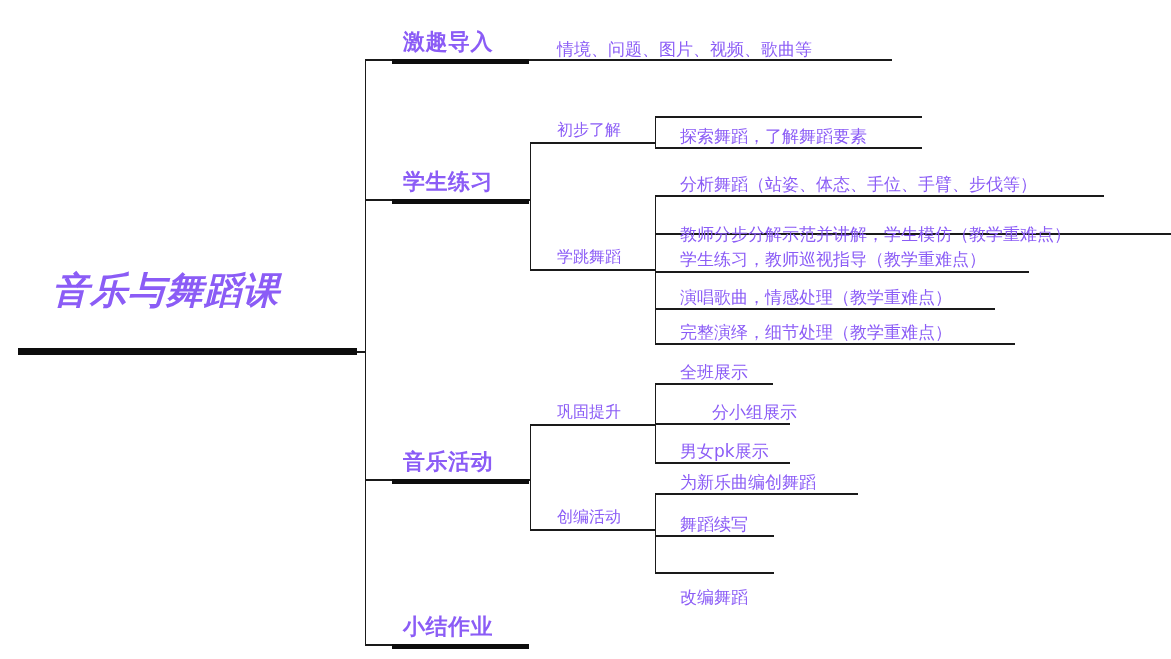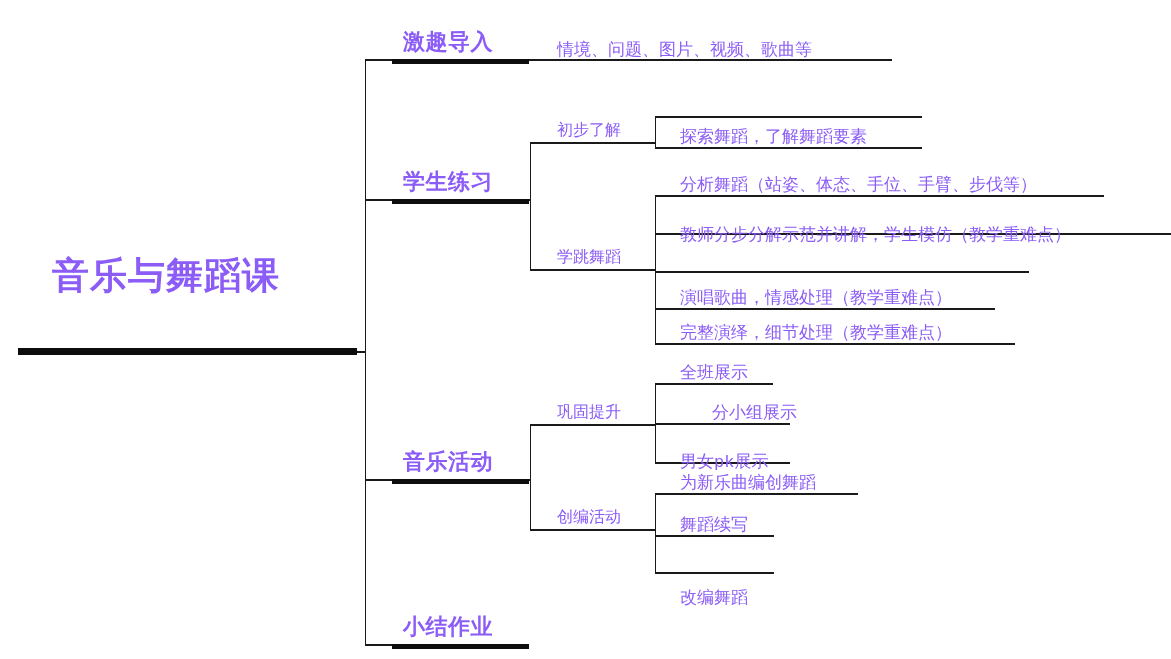--- a/index.html
+++ b/index.html
@@ -33,21 +33,22 @@
     color: #8b5cf6;
     line-height: 1;
   }
 
   
   .root-label {
     font-size: 37px;
     font-weight: bold;
     letter-spacing: 1px;
     left: 52px;
-    top: 257px;
+    top: 272px;
+    font-style: italic;
   }
   .root-bar {
     position: absolute;
     left: 18px;
     top: 348px;
     width: 339px;
     height: 7px;
     background: #0d0d0d;
   }
 
@@ -148,27 +149,28 @@
 
   <div class="node l4-label" style="left:557px; top:41px;">情境、问题、图片、视频、歌曲等</div>
 
   <div class="node l3-label" style="left:557px; top:122px;">初步了解</div>
   <div class="node l3-label" style="left:557px; top:249px;">学跳舞蹈</div>
 
   <div class="node l4-label" style="left:680px; top:128px;text-align:center;">探索舞蹈，了解舞蹈要素</div>
 
   <div class="node l4-label" style="left:680px; top:176px;">分析舞蹈（站姿、体态、手位、手臂、步伐等）</div>
   <div class="node l4-label" style="left:680px; top:206px;margin-top:20px;">教师分步分解示范并讲解，学生模仿（教学重难点）</div>
+  <div class="node l4-label" style="left:680px; top:251px;">学生练习，教师巡视指导（教学重难点）</div>
   <div class="node l4-label" style="left:680px; top:289px;">演唱歌曲，情感处理（教学重难点）</div>
   <div class="node l4-label" style="left:680px; top:324px;">完整演绎，细节处理（教学重难点）</div>
 
   <div class="node l3-label" style="left:557px; top:404px;">巩固提升</div>
   <div class="node l3-label" style="left:557px; top:509px;">创编活动</div>
 
   <div class="node l4-label" style="left:680px; top:364px;">全班展示</div>
   <div class="node l4-label" style="left:680px; top:404px;margin-left:32px;">分小组展示</div>
-  <div class="node l4-label" style="left:680px; top:454px;font-family:Liberation Mono, monospace;">男女pk展示</div>
+  <div class="node l4-label" style="left:680px; top:443px;">男女pk展示</div>
 
   <div class="node l4-label" style="left:680px; top:474px;">为新乐曲编创舞蹈</div>
   <div class="node l4-label" style="left:680px; top:516px;">舞蹈续写</div>
   <div class="node l4-label" style="left:680px; top:553px;margin-top:36px;">改编舞蹈</div>
 
 </div>
 
 </body></html>

